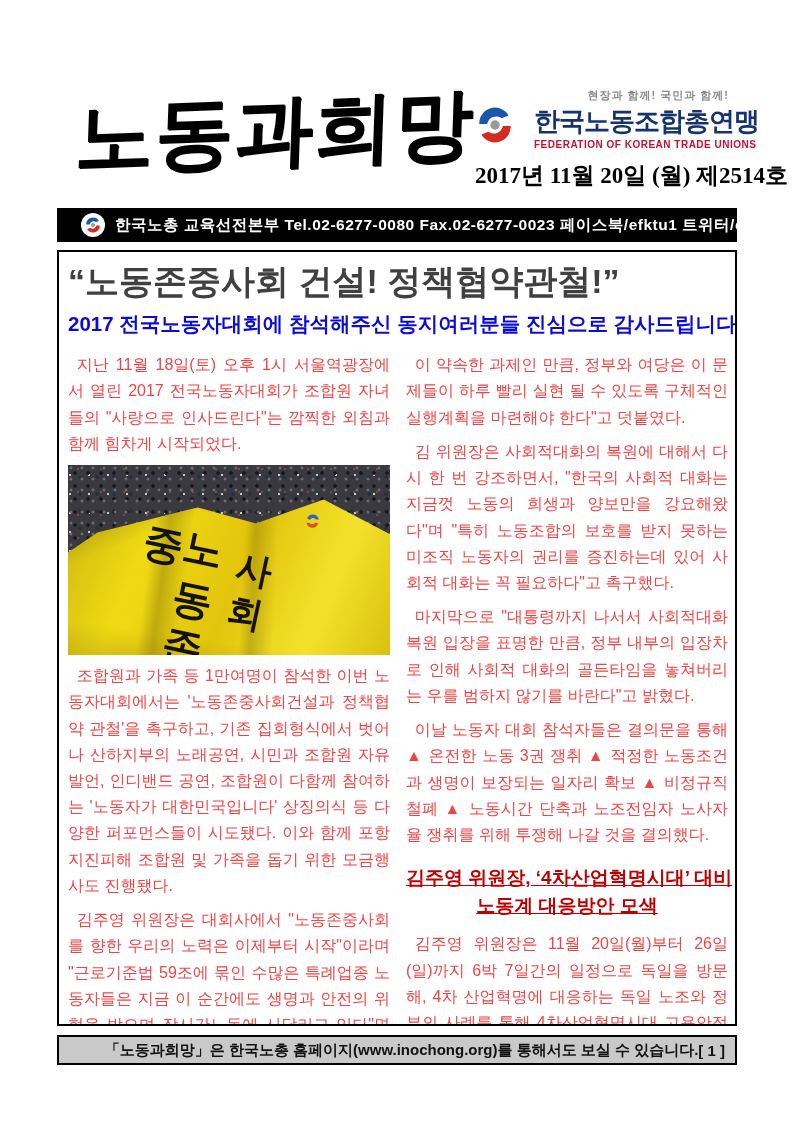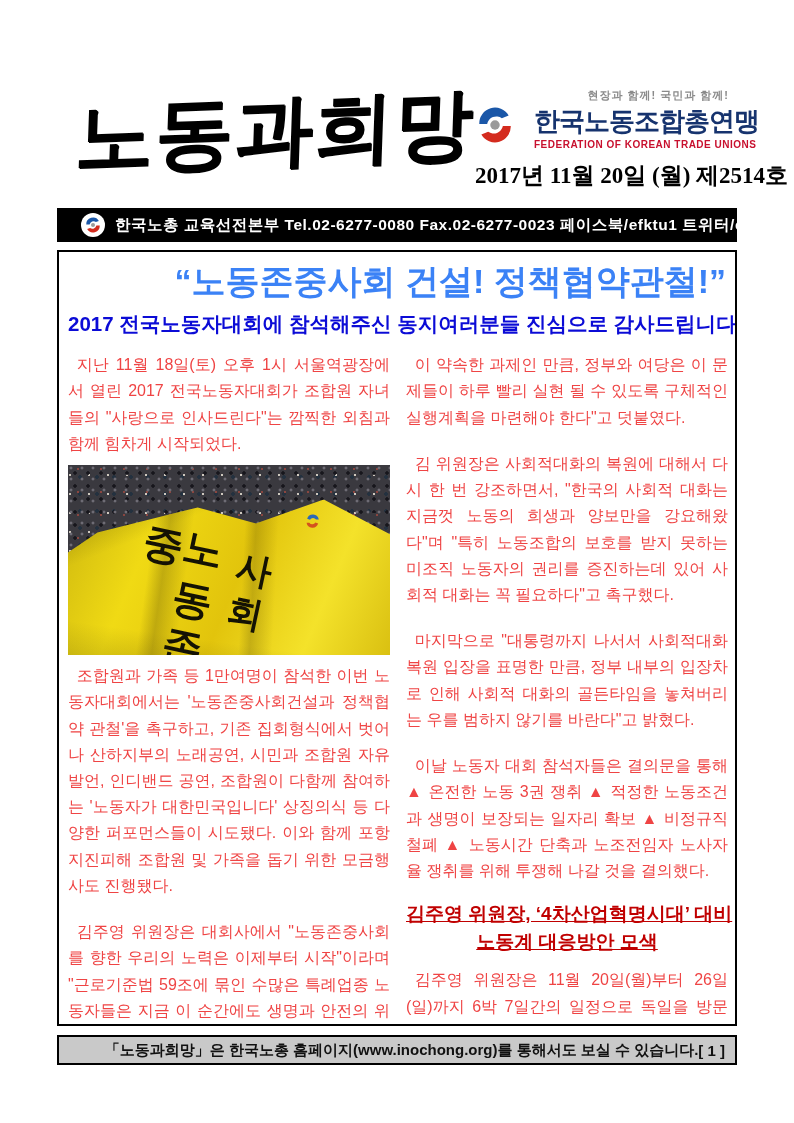--- a/index.html
+++ b/index.html
@@ -39,21 +39,21 @@
   .contact-bar {
     margin-top: 6px; background: #000; height: 34px;
     display: flex; align-items: center; padding: 0 24px; gap: 10px;
   }
   .contact-logo-box { background: #fff; border-radius: 50%; width: 24px; height: 24px; display:flex; align-items:center; justify-content:center; flex: 0 0 auto; }
   .contact-text { color: #fff; font-size: 15.5px; font-weight: bold; letter-spacing: 0.5px; flex: 1; text-align: center; white-space: nowrap; }
 
   
   .main-box { margin-top: 8px; border: 2px solid #000; height: 776px; padding: 10px 9px; overflow: hidden; }
   .lead-headline {
-    text-align: right; color: #3b82f6; font-weight: 900;
+    text-align: left; color: #404040; font-weight: 900;
     font-size: 34px; letter-spacing: 0px; line-height: 1.15; white-space: nowrap;
   }
   .lead-subheadline {
     text-align: center; color: #0b0bd6; font-weight: 900;
     font-size: 20.5px; margin-top: 9px; white-space: nowrap;
   }
   .columns { display: flex; gap: 16px; margin-top: 14px; }
   .col { flex: 0 0 322px; width: 322px; }
   .body-p {
     font-size: 16px; line-height: 1.64; text-align: justify;
@@ -107,21 +107,21 @@
 
   
   .footer-bar {
     margin-top: 9px; border: 2px solid #000; background: #c9c9c9;
     height: 30px; display: flex; align-items: center; justify-content: flex-end;
     padding: 0 10px; font-size: 15px; font-weight: bold; color: #111;
   }
   .footer-notice { white-space: nowrap; }
   .page-number { white-space: nowrap; }
 
-  .mt6 { margin-top: 20px; }
+  .mt6 { margin-top: 8px; }
 </style>
 </head>
 <body>
 
 <div class="sheet">
 
   <div class="masthead">
     <div class="mast-title">노동과희망</div>
     <div class="org-block">
       <div class="org-tagline">현장과 함께! 국민과 함께!</div>

